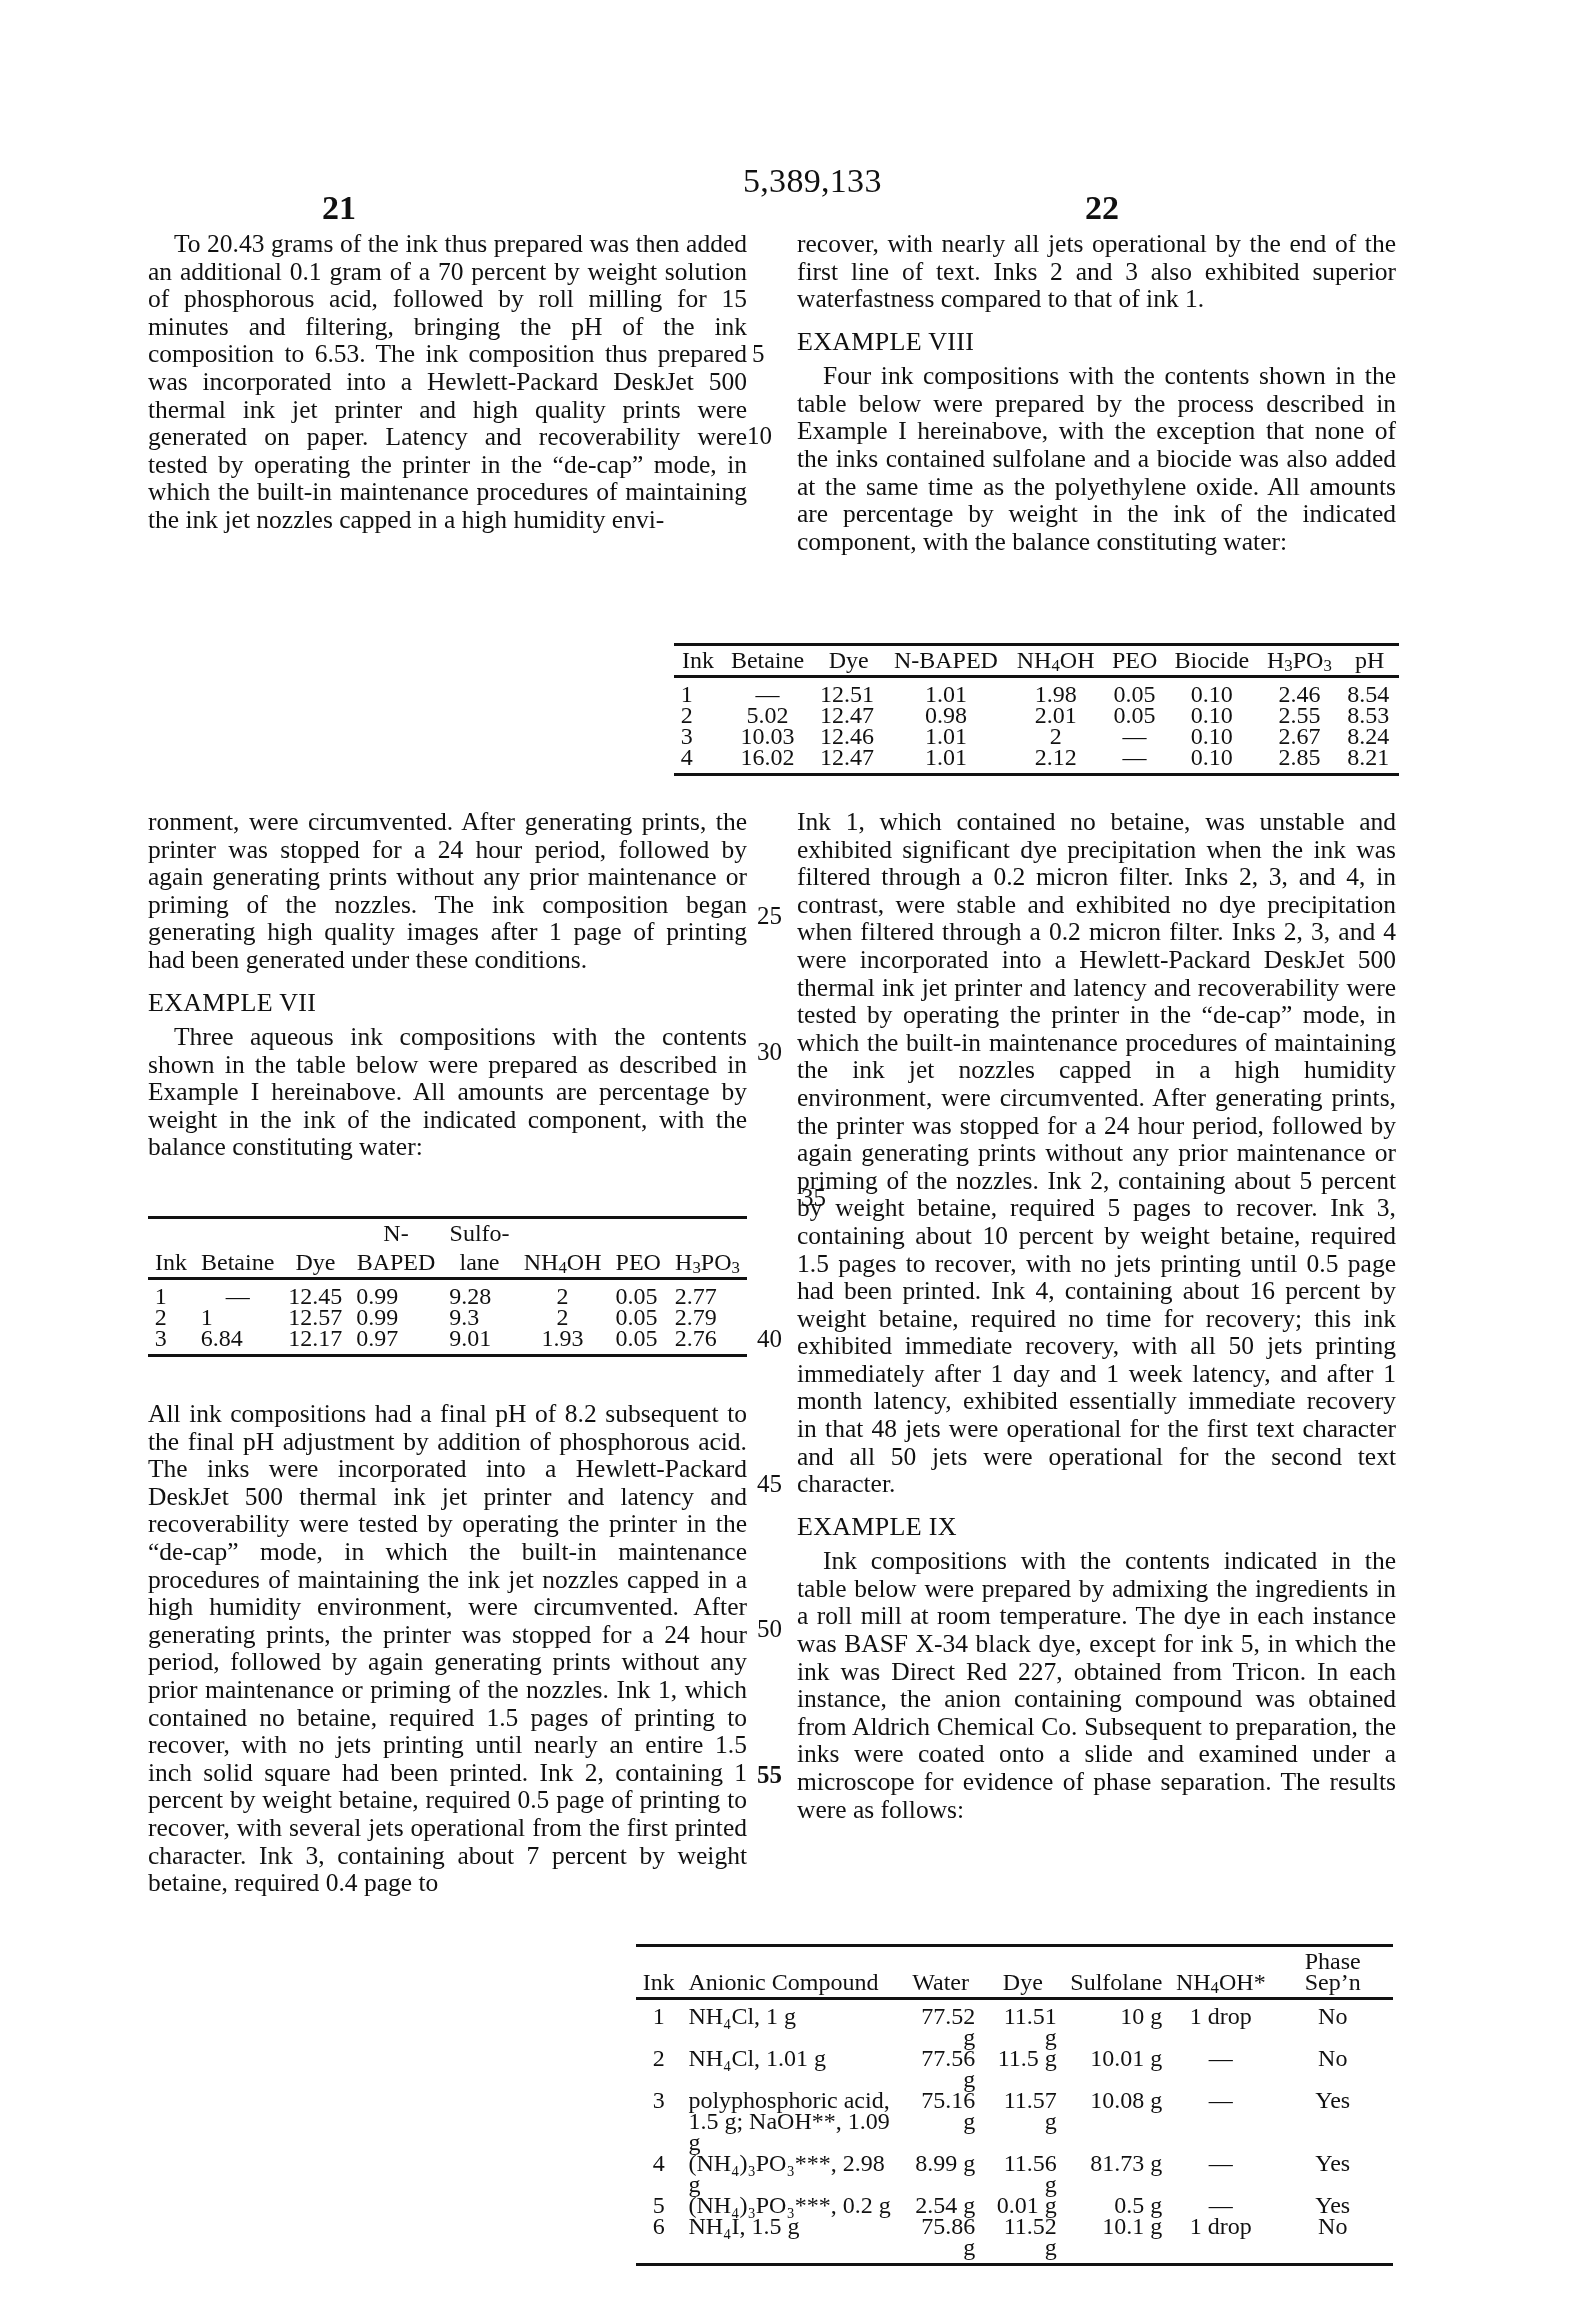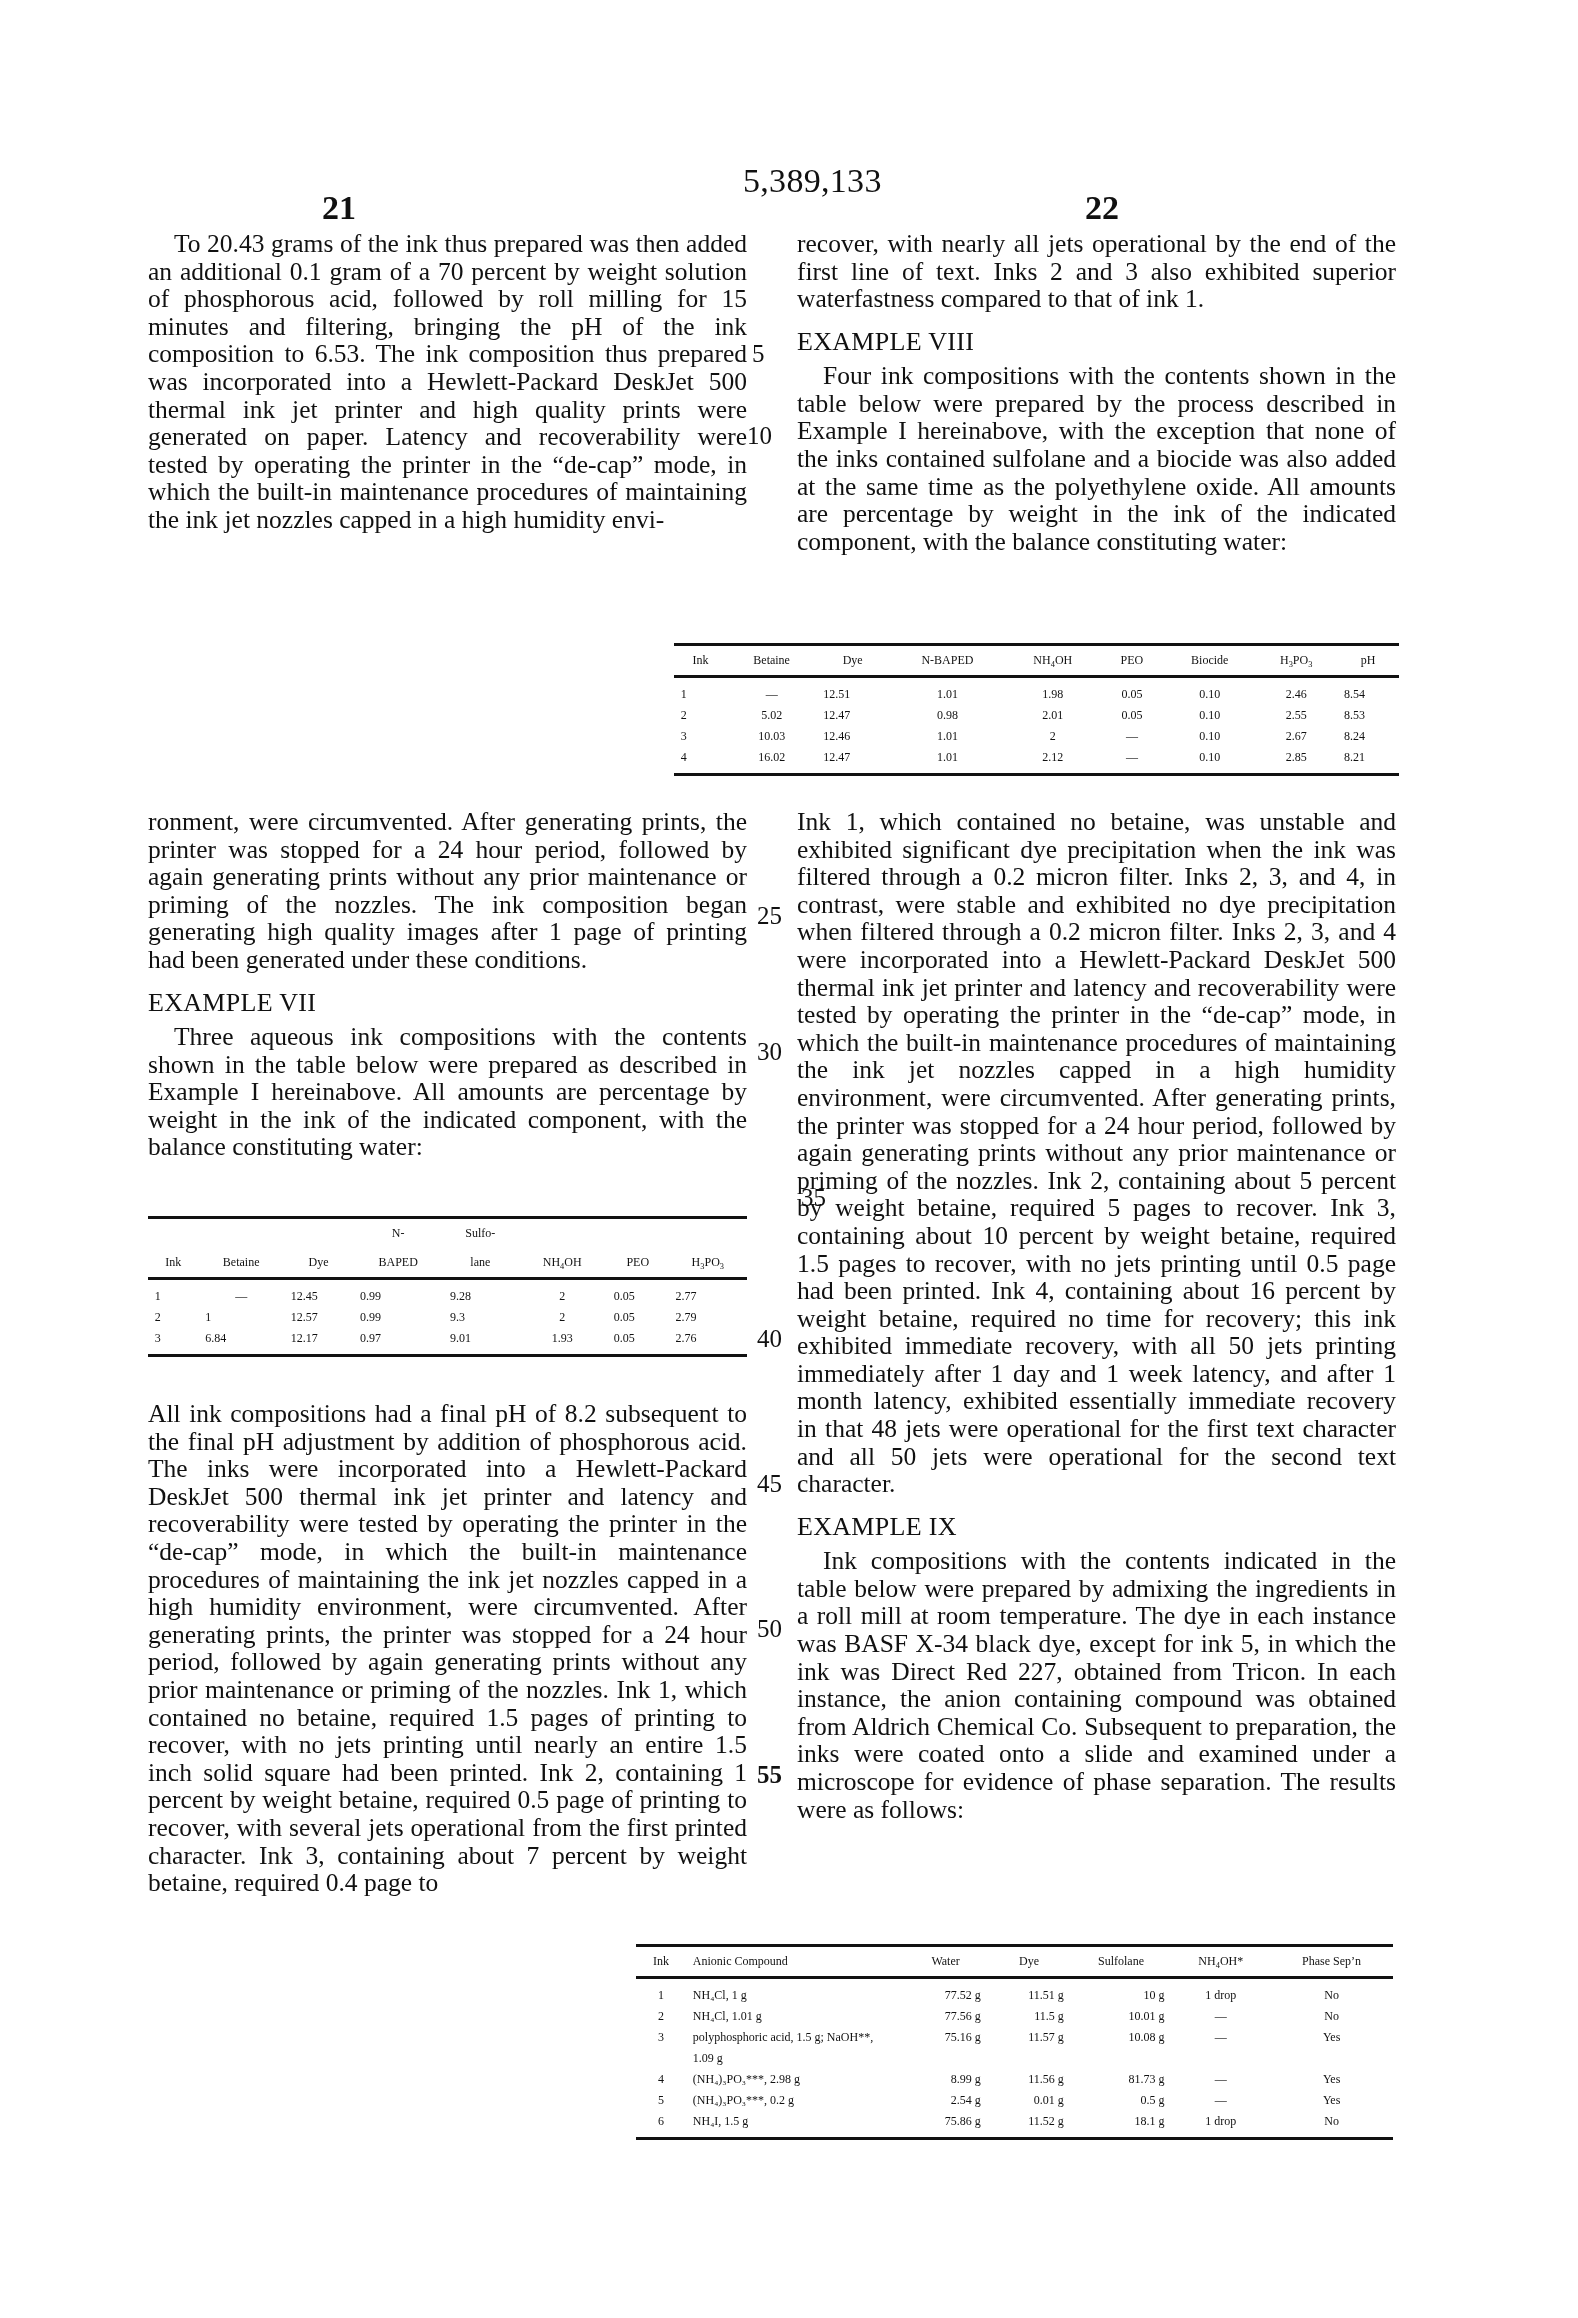--- a/index.html
+++ b/index.html
@@ -10,21 +10,21 @@
   .col-num { position:absolute; top:189px; font-size:34px; font-weight:bold; }
   .col-num.left { left:322px; }
   .col-num.right { left:1085px; }
   .column { position:absolute; width:599px; font-size:25.5px; line-height:27.6px; text-align:justify; }
   .col-left { left:148px; }
   .col-right { left:797px; }
   .para { margin:0; text-indent:0; }
   .para.indent { text-indent:26px; }
   .heading { font-size:26px; margin:0; letter-spacing:0.3px; }
   .line-num { position:absolute; font-size:25px; left:752px; }
-  table.data { border-collapse:collapse; font-size:12px; line-height:21px; }
+  table.data { border-collapse:collapse; font-size:24px; line-height:21px; }
   table.data th { font-weight:normal; padding:4.1px 6.8px; vertical-align:bottom; }
   table.data td { padding:0 6.8px; vertical-align:top; }
   table.data thead tr.top th { border-top:3.4px solid #111; }
   table.data thead tr.bottom th { border-bottom:3.4px solid #111; }
   table.data tbody tr:first-child td { padding-top:5.4px; }
   table.data tbody tr:last-child td { padding-bottom:5.4px; border-bottom:3.4px solid #111; }
   .num { text-align:right; }
   .ctr { text-align:center; }
   sub { font-size:70%; vertical-align:-2.7px; line-height:0; }
 </style>
@@ -243,21 +243,21 @@
           <td class="num">0.01 g</td>
           <td class="num">0.5 g</td>
           <td class="ctr">—</td>
           <td class="ctr">Yes</td>
       </tr>
       <tr>
         <td class="ctr">6</td>
           <td>NH₄I, 1.5 g</td>
           <td class="num">75.86 g</td>
           <td class="num">11.52 g</td>
-          <td class="num">18.1 g</td>
+          <td class="num">10.1 g</td>
           <td class="ctr">1 drop</td>
           <td class="ctr">No</td>
       </tr>
     </tbody>
   </table>
 </div>
 
 <div class="line-num" style="top:340px;">5</div>
 <div class="line-num" style="top:422px; left:747px;">10</div>
 <div class="line-num" style="top:902px; left:757px;">25</div>

